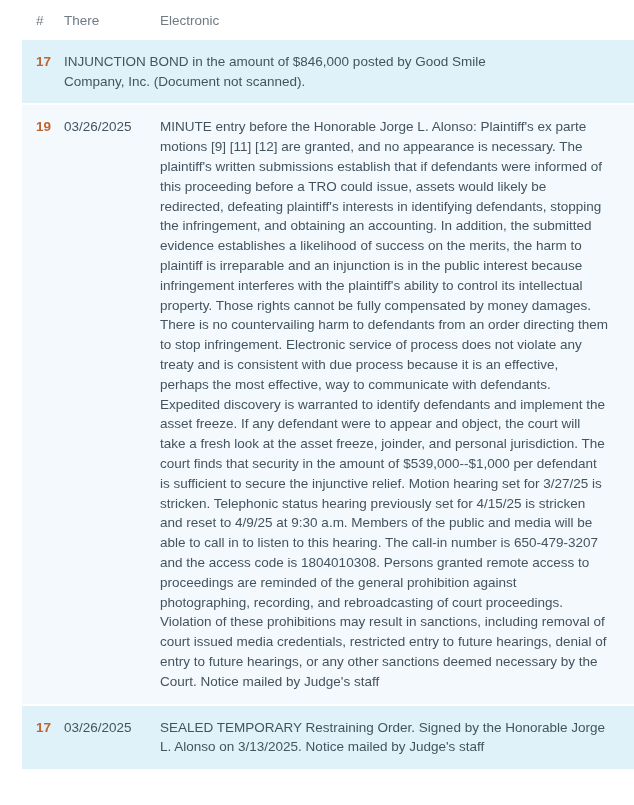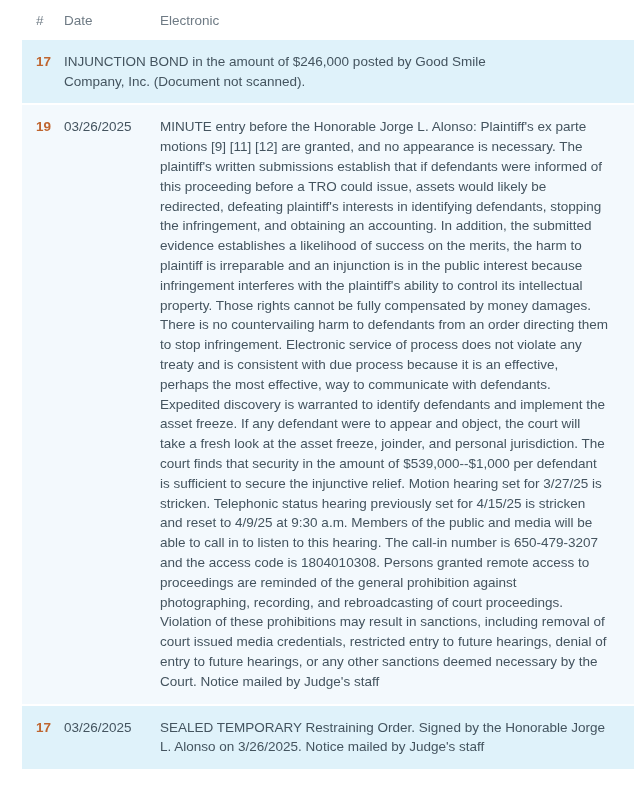--- a/index.html
+++ b/index.html
@@ -56,32 +56,32 @@
     flex: 1 1 auto;
     max-width: 448px;
   }
 </style>
 </head>
 <body>
 
 <div class="docket">
   <div class="docket-header">
     <div class="cell num">#</div>
-    <div class="cell date">Date</div>
+    <div class="cell date">There</div>
     <div class="cell desc">Electronic</div>
   </div>
   <div class="docket-rows">
       <div class="docket-row odd">
     <div class="cell num">17</div>
-    <div class="cell desc">INJUNCTION BOND in the amount of $246,000 posted by Good Smile Company, Inc. (Document not scanned).</div>
+    <div class="cell desc">INJUNCTION BOND in the amount of $846,000 posted by Good Smile Company, Inc. (Document not scanned).</div>
   </div>
       <div class="docket-row even">
     <div class="cell num">19</div>
     <div class="cell date">03/26/2025</div>
     <div class="cell desc">MINUTE entry before the Honorable Jorge L. Alonso: Plaintiff's ex parte motions [9] [11] [12] are granted, and no appearance is necessary. The plaintiff's written submissions establish that if defendants were informed of this proceeding before a TRO could issue, assets would likely be redirected, defeating plaintiff's interests in identifying defendants, stopping the infringement, and obtaining an accounting. In addition, the submitted evidence establishes a likelihood of success on the merits, the harm to plaintiff is irreparable and an injunction is in the public interest because infringement interferes with the plaintiff's ability to control its intellectual property. Those rights cannot be fully compensated by money damages. There is no countervailing harm to defendants from an order directing them to stop infringement. Electronic service of process does not violate any treaty and is consistent with due process because it is an effective, perhaps the most effective, way to communicate with defendants. Expedited discovery is warranted to identify defendants and implement the asset freeze. If any defendant were to appear and object, the court will take a fresh look at the asset freeze, joinder, and personal jurisdiction. The court finds that security in the amount of $539,000--$1,000 per defendant is sufficient to secure the injunctive relief. Motion hearing set for 3/27/25 is stricken. Telephonic status hearing previously set for 4/15/25 is stricken and reset to 4/9/25 at 9:30 a.m. Members of the public and media will be able to call in to listen to this hearing. The call-in number is 650-479-3207 and the access code is 1804010308. Persons granted remote access to proceedings are reminded of the general prohibition against photographing, recording, and rebroadcasting of court proceedings. Violation of these prohibitions may result in sanctions, including removal of court issued media credentials, restricted entry to future hearings, denial of entry to future hearings, or any other sanctions deemed necessary by the Court. Notice mailed by Judge's staff</div>
   </div>
       <div class="docket-row odd">
     <div class="cell num">17</div>
     <div class="cell date">03/26/2025</div>
-    <div class="cell desc">SEALED TEMPORARY Restraining Order. Signed by the Honorable Jorge L. Alonso on 3/26/2025. Notice mailed by Judge's staff</div>
+    <div class="cell desc">SEALED TEMPORARY Restraining Order. Signed by the Honorable Jorge L. Alonso on 3/13/2025. Notice mailed by Judge's staff</div>
   </div>
     </div>
 </div>
 
 </body></html>

